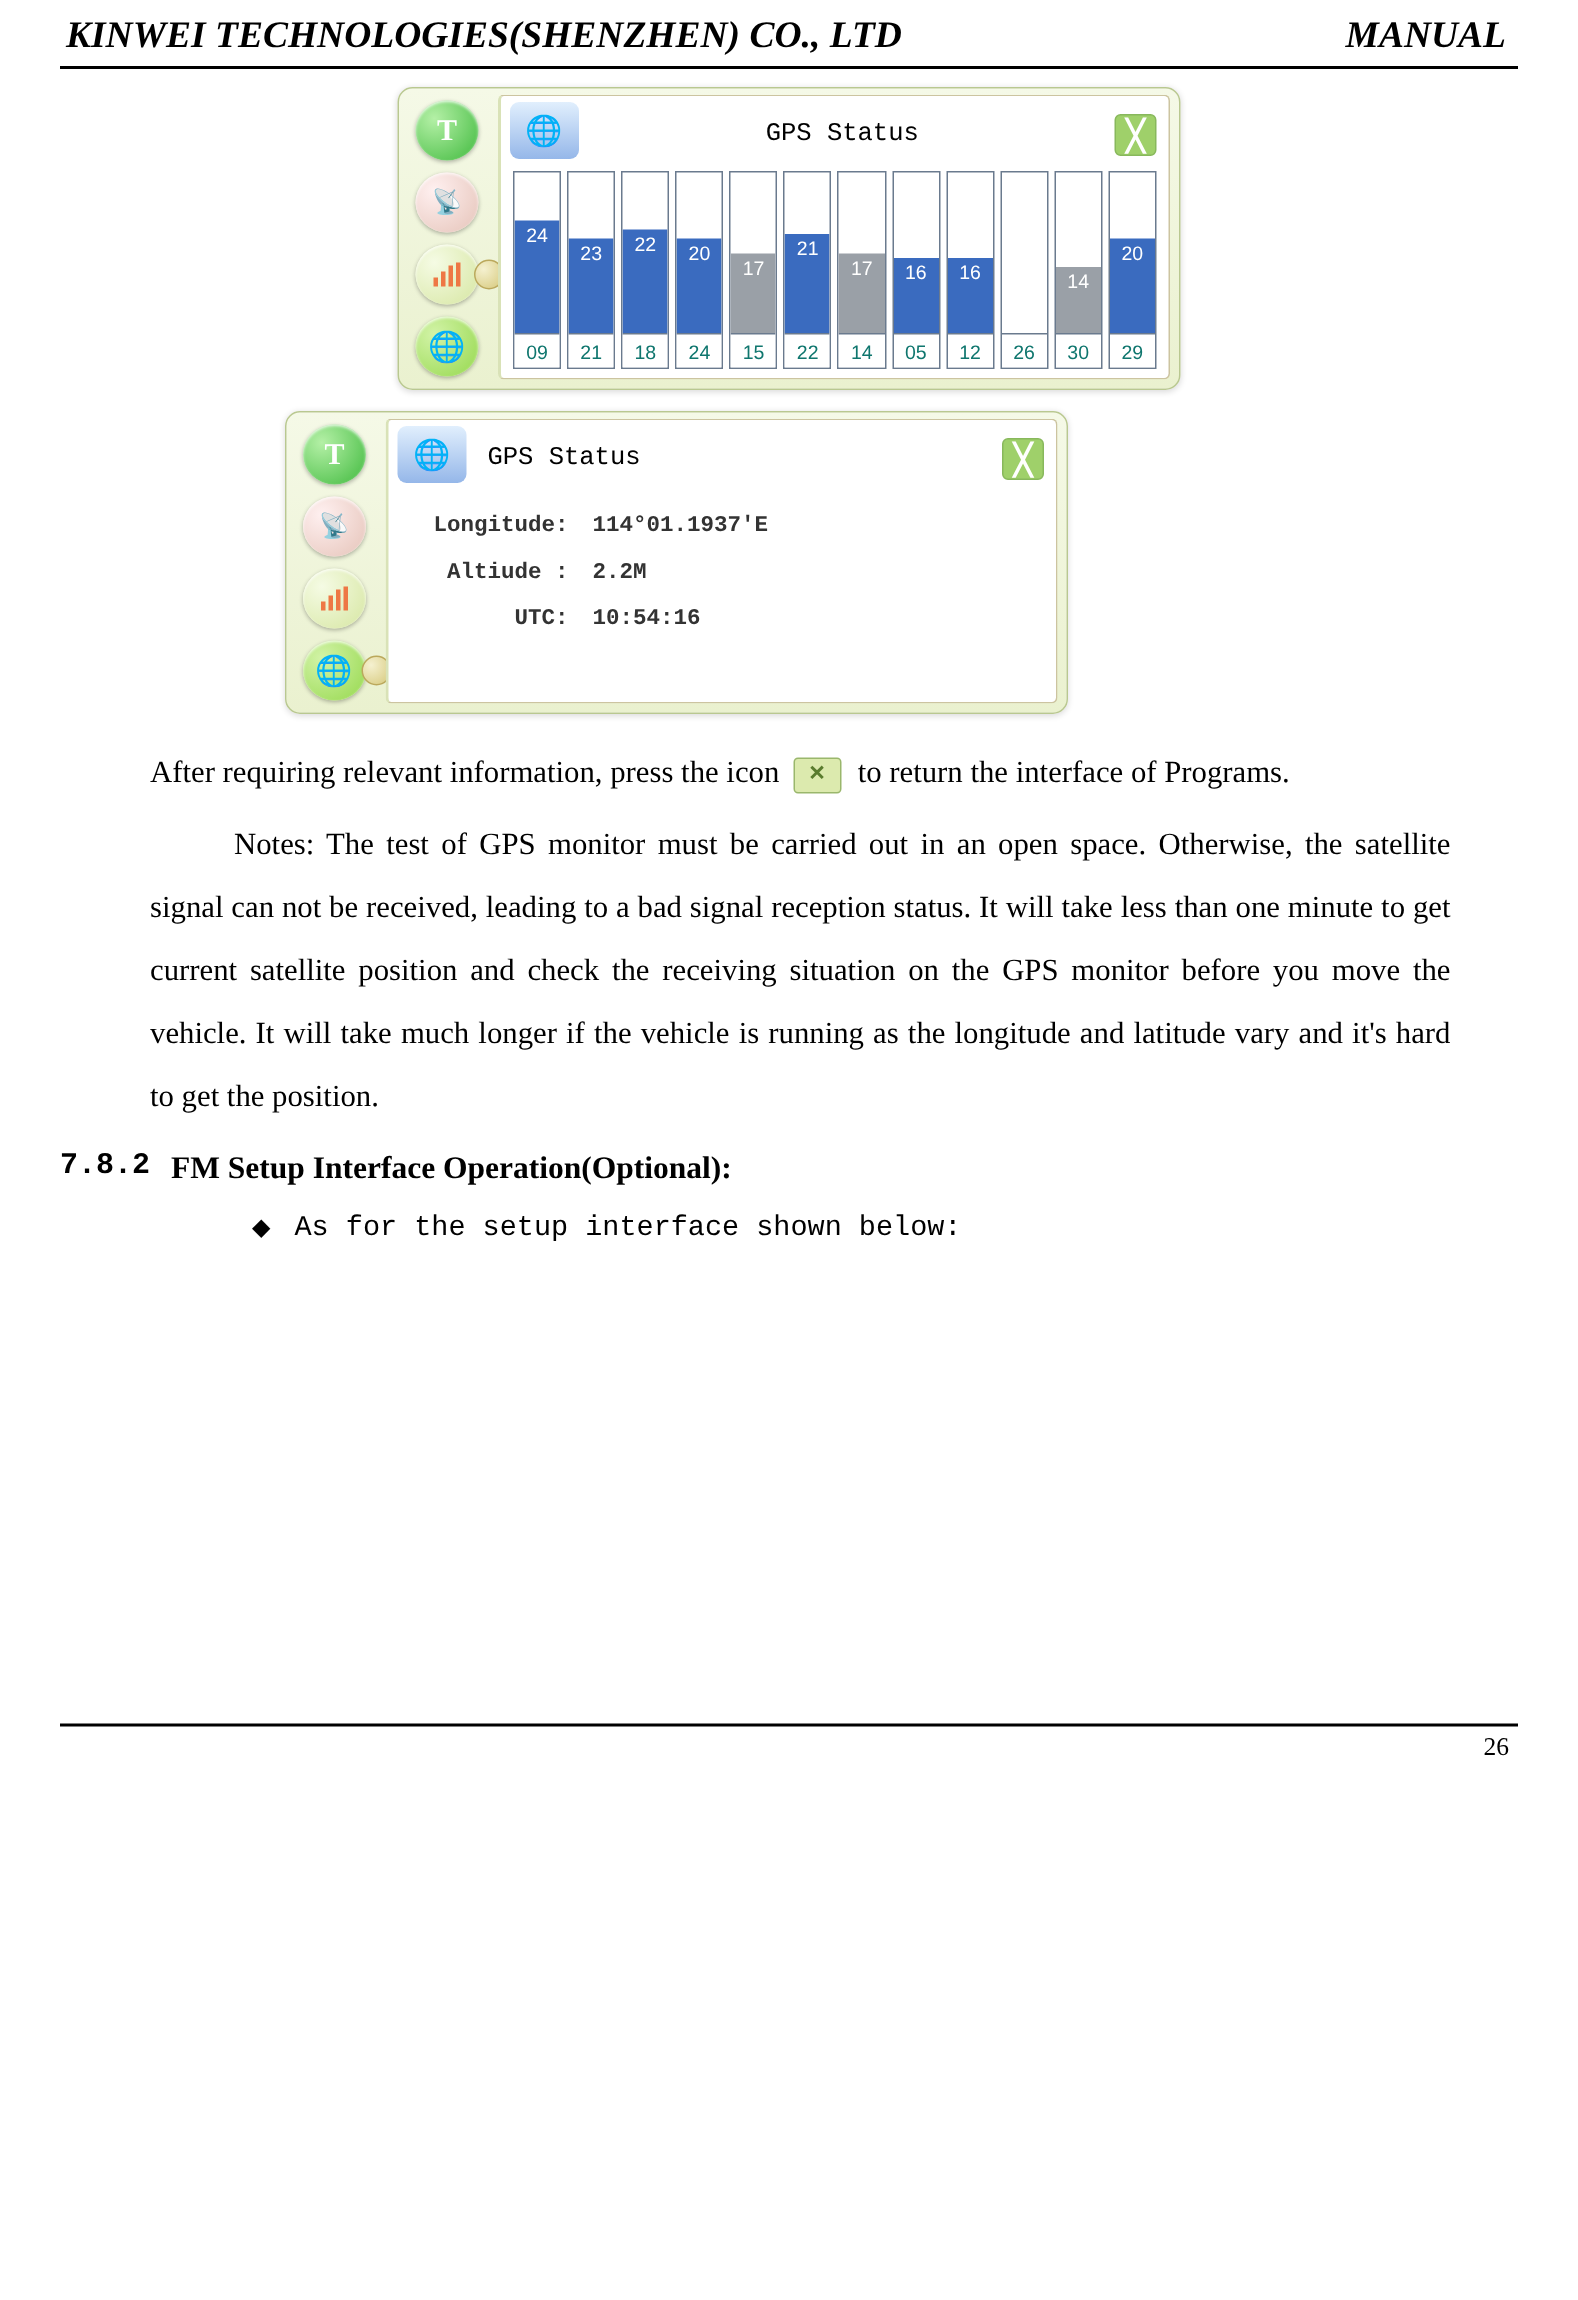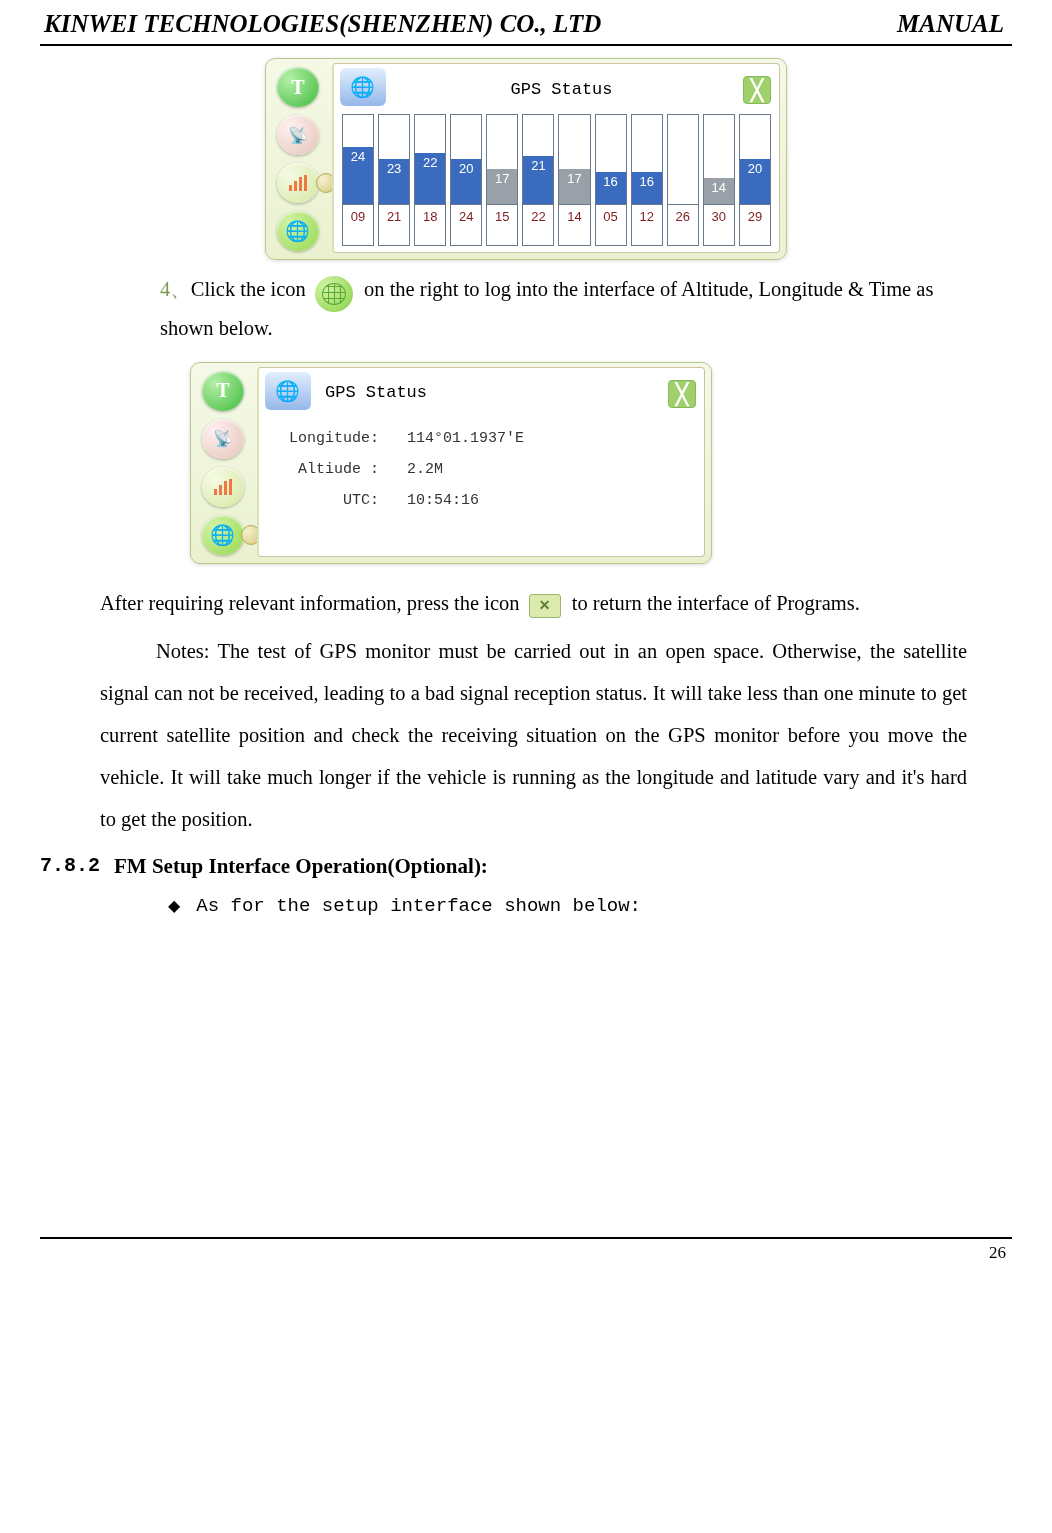--- a/index.html
+++ b/index.html
@@ -127,27 +127,27 @@
     justify-content:center;
     font-family: Arial, sans-serif;
     font-size:13px;
     color:#fff;
     padding-top:2px;
   }
   .bar-blue { background:#3a6bbf; }
   .bar-gray { background:#9aa0a7; }
   .bar-id {
     position:absolute;
-    bottom:18px; left:0; right:0;
+    bottom:0; left:0; right:0;
     height:22px;
     border-top:1.5px solid #6a7a8e;
     background:#fff;
     font-family: Arial, sans-serif;
     font-size:13px;
-    color:#7f1d1d;
+    color:#0f766e;
     display:flex;
     align-items:center;
     justify-content:center;
     margin-top:32px;
   }
   .pointer-knob {
     position:absolute;
     left:-12px;
     width:18px; height:18px;
     border-radius:50%;
@@ -159,21 +159,21 @@
   .info-pane {
     flex:1;
     display:flex;
     flex-direction:column;
     gap:14px;
     padding: 16px 10px 10px 20px;
     font-family: "Courier New", monospace;
     font-size: 15px;
     color:#333;
   }
-  .info-row { display:flex; gap:28px; }
+  .info-row { display:flex; gap:16px;font-weight:bold; }
   .info-label { width: 100px; text-align:right; }
 
   
   .body-text {
     font-size: 20.5px;
     line-height: 2.05;
     text-align: justify;
     margin: 0 45px 0 60px;
   }
   .step-line {
@@ -320,25 +320,20 @@
             <div class="bar-id">30</div>
           </div>
           <div class="bar-col">
             <div class="bar-fill bar-blue" style="height: 57.1429%;">20</div>
             <div class="bar-id">29</div>
           </div>
         </div>
     </div>
   </div>
 
-  <div class="step-line">
-    <span class="step-num">4、</span><span>Click the icon</span>
-    <span class="inline-icon"></span>
-    <span> on the right to log into the interface of Altitude, Longitude &amp; Time as shown below.</span>
-  </div>
 
   <div style="height:14px"></div>
 
   <div class="gps-window" style="width:520px; margin-left:150px; position:relative;">
     <div class="gps-sidebar" style="position:relative;">
       <div class="sb-btn sb-green1">
           <span>T</span>
         </div>
       <div class="sb-btn sb-sat"></div>
       <div class="sb-btn sb-bars">

